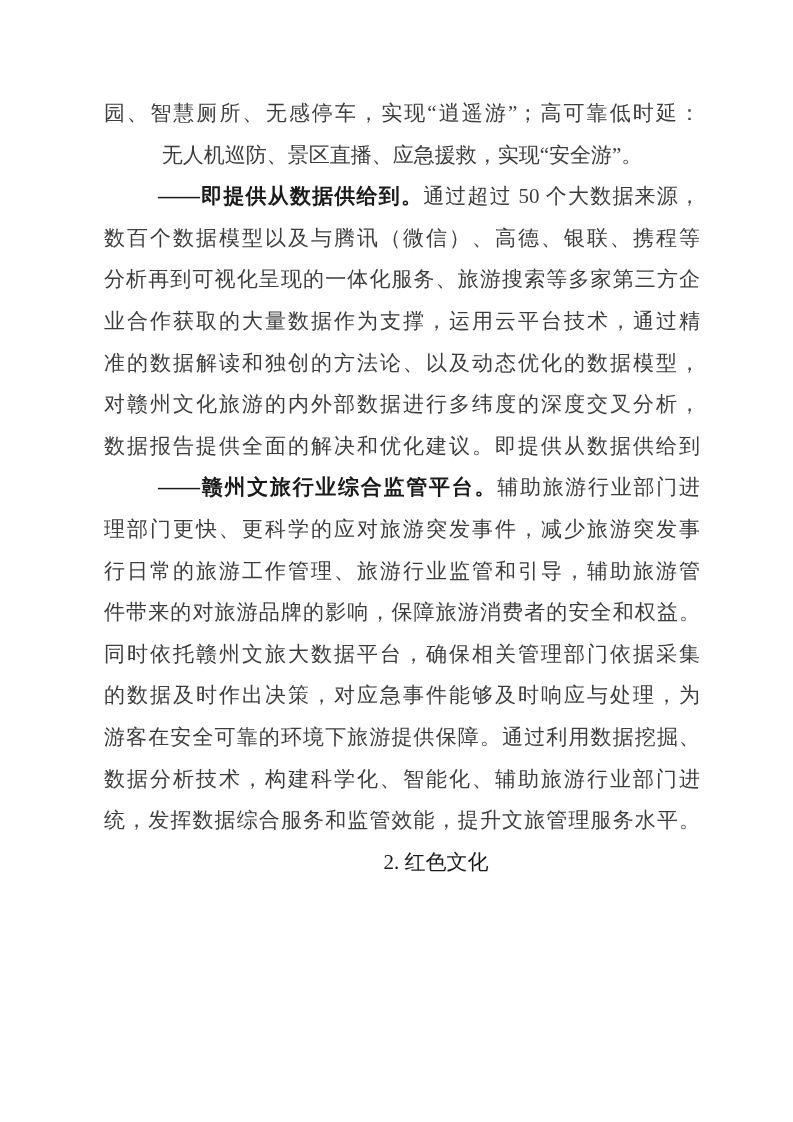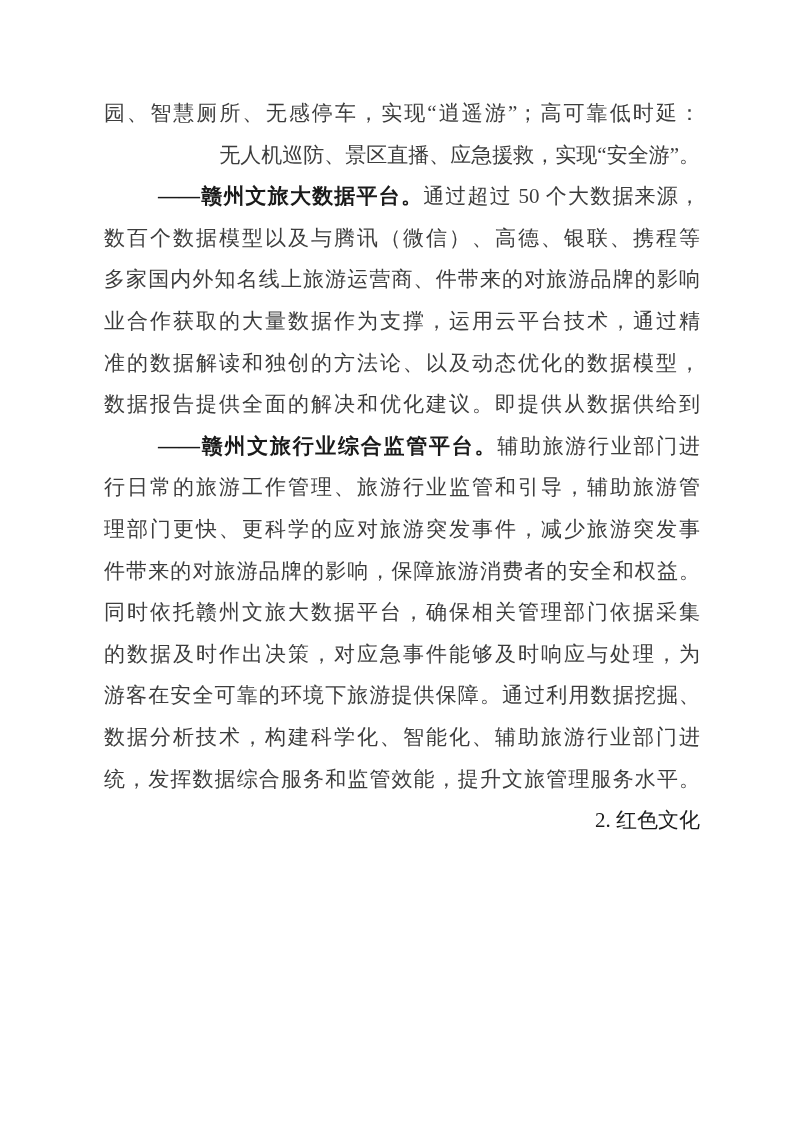--- a/index.html
+++ b/index.html
@@ -28,47 +28,48 @@
     line-height: 41.6px;
     height: 41.6px;
     color: var(--text-color, #3d3d3d);
     letter-spacing: 0;
   }
   .line.justify {
     text-align: justify;
     text-align-last: justify;
   }
   .line.left {
-    text-align: right;
+    text-align: center;
   }
   .line b {
     font-weight: bold;
     color: var(--bold-color, #1a1a1a);
   }
   .line.heading {
     font-weight: normal;
     color: var(--bold-color, #1a1a1a);
   }
 </style>
 </head>
 <body>
 
 <div class="page">
   <div class="textblock" id="textblock">
       <div class="line justify">园、智慧厕所、无感停车，实现“逍遥游”；高可靠低时延：</div>
       <div class="line left">无人机巡防、景区直播、应急援救，实现“安全游”。</div>
-      <div class="line justify" style="text-indent: 54px;"><b>——赣州文旅大数据平台。</b><span>通过超过 50 个大数据来源，</span></div>
+      <div class="line justify" style="text-indent: 54px;"><b>——即提供从数据供给到。</b><span>通过超过 50 个大数据来源，</span></div>
       <div class="line justify">数百个数据模型以及与腾讯（微信）、高德、银联、携程等</div>
-      <div class="line justify">多家国内外知名线上旅游运营商、件带来的对旅游品牌的影响</div>
+      <div class="line justify">分析再到可视化呈现的一体化服务、旅游搜索等多家第三方企</div>
       <div class="line justify">业合作获取的大量数据作为支撑，运用云平台技术，通过精</div>
       <div class="line justify">准的数据解读和独创的方法论、以及动态优化的数据模型，</div>
+      <div class="line justify">对赣州文化旅游的内外部数据进行多纬度的深度交叉分析，</div>
       <div class="line justify">数据报告提供全面的解决和优化建议。即提供从数据供给到</div>
       <div class="line justify" style="text-indent: 54px;"><b>——赣州文旅行业综合监管平台。</b><span>辅助旅游行业部门进</span></div>
+      <div class="line justify">理部门更快、更科学的应对旅游突发事件，减少旅游突发事</div>
       <div class="line justify">行日常的旅游工作管理、旅游行业监管和引导，辅助旅游管</div>
-      <div class="line justify">理部门更快、更科学的应对旅游突发事件，减少旅游突发事</div>
       <div class="line justify">件带来的对旅游品牌的影响，保障旅游消费者的安全和权益。</div>
       <div class="line justify">同时依托赣州文旅大数据平台，确保相关管理部门依据采集</div>
       <div class="line justify">的数据及时作出决策，对应急事件能够及时响应与处理，为</div>
       <div class="line justify">游客在安全可靠的环境下旅游提供保障。通过利用数据挖掘、</div>
       <div class="line justify">数据分析技术，构建科学化、智能化、辅助旅游行业部门进</div>
       <div class="line justify">统，发挥数据综合服务和监管效能，提升文旅管理服务水平。</div>
       <div class="line left heading" style="text-indent: 68px;">2. 红色文化</div>
     </div>
 </div>
 

